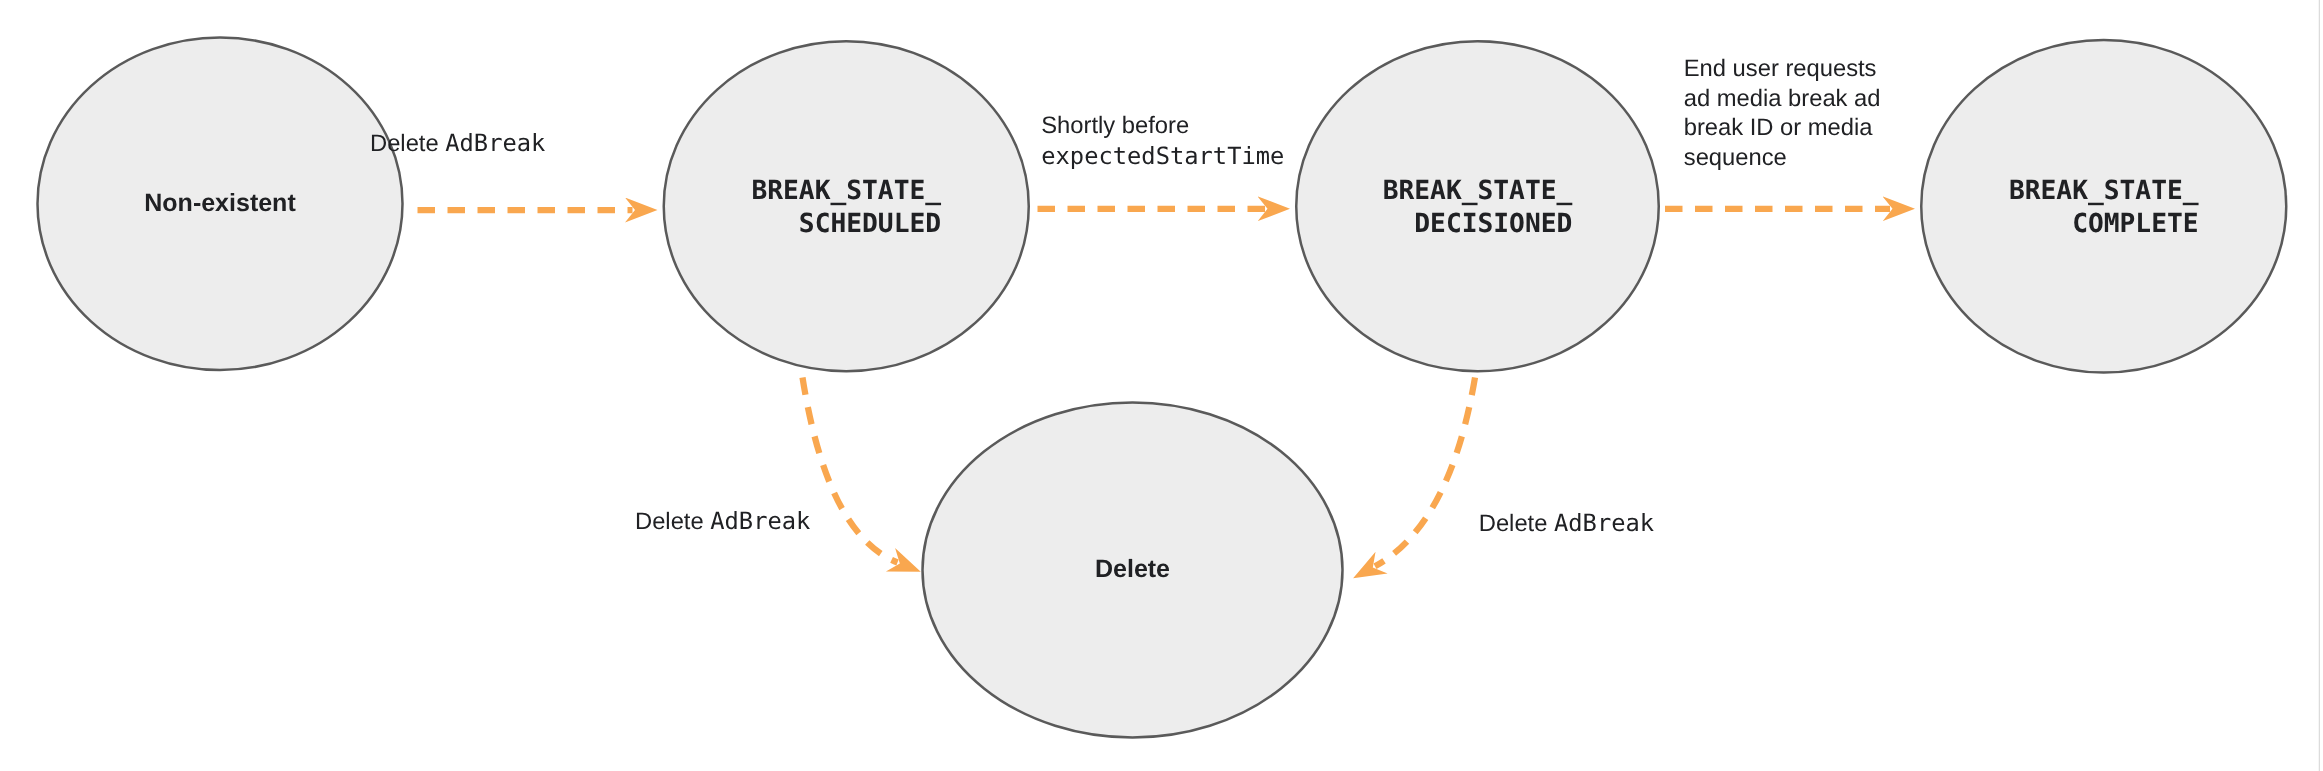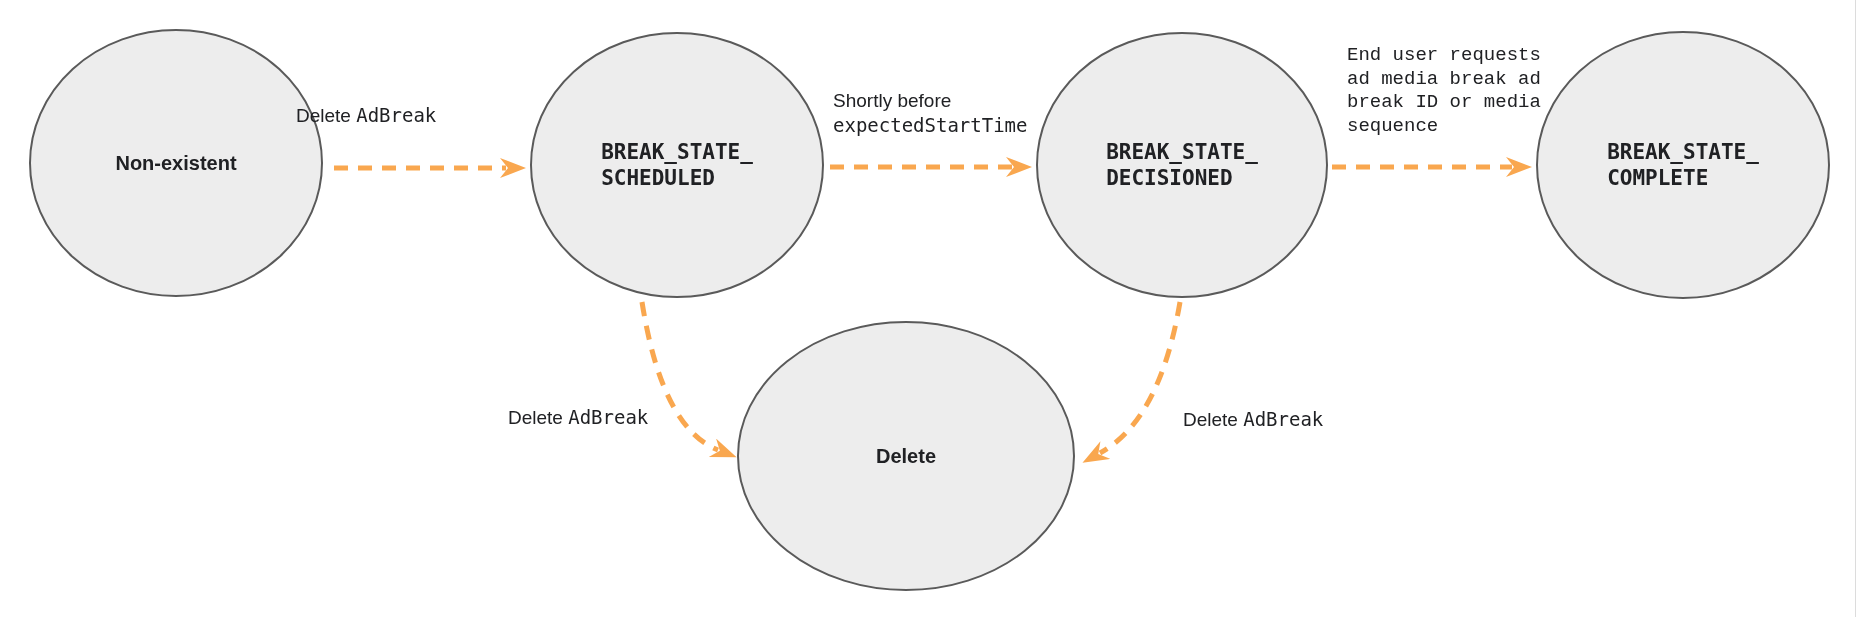--- a/index.html
+++ b/index.html
@@ -10,40 +10,40 @@
     background: #ffffff;
     font-family: "Liberation Sans", sans-serif;
     color: #202124;
     overflow: hidden;
   }
   .diagram-svg { position: absolute; left: 0; top: 0; }
 
   .node-label {
     position: absolute;
     transform: translate(-50%, -50%);
-    text-align: left;
+    text-align: right;
     font-weight: 700;
     white-space: nowrap;
     line-height: 1.22;
   }
   .node-label.plain { font-family: "Liberation Sans", sans-serif; font-size: 20px; }
   .node-label.code  { font-family: "DejaVu Sans Mono", monospace; font-size: 21px; letter-spacing: 0px; }
   .node-label div { white-space: pre; }
 
   .edge-label {
     position: absolute;
     font-size: 19px;
     line-height: 24px;
     white-space: nowrap;
   }
   .edge-label .code {
     font-family: "DejaVu Sans Mono", monospace;
     font-size: 19px;
   }
-  .edge-label.multiline { line-height: 23.5px; font-family: Liberation Mono, monospace; }
+  .edge-label.multiline { line-height: 23.5px; }
 
   .page-edge {
     position: absolute;
     top: 0; right: 2px;
     width: 1px; height: 100%;
     background: #dcdcdc;
   }
 </style>
 </head>
 <body>

